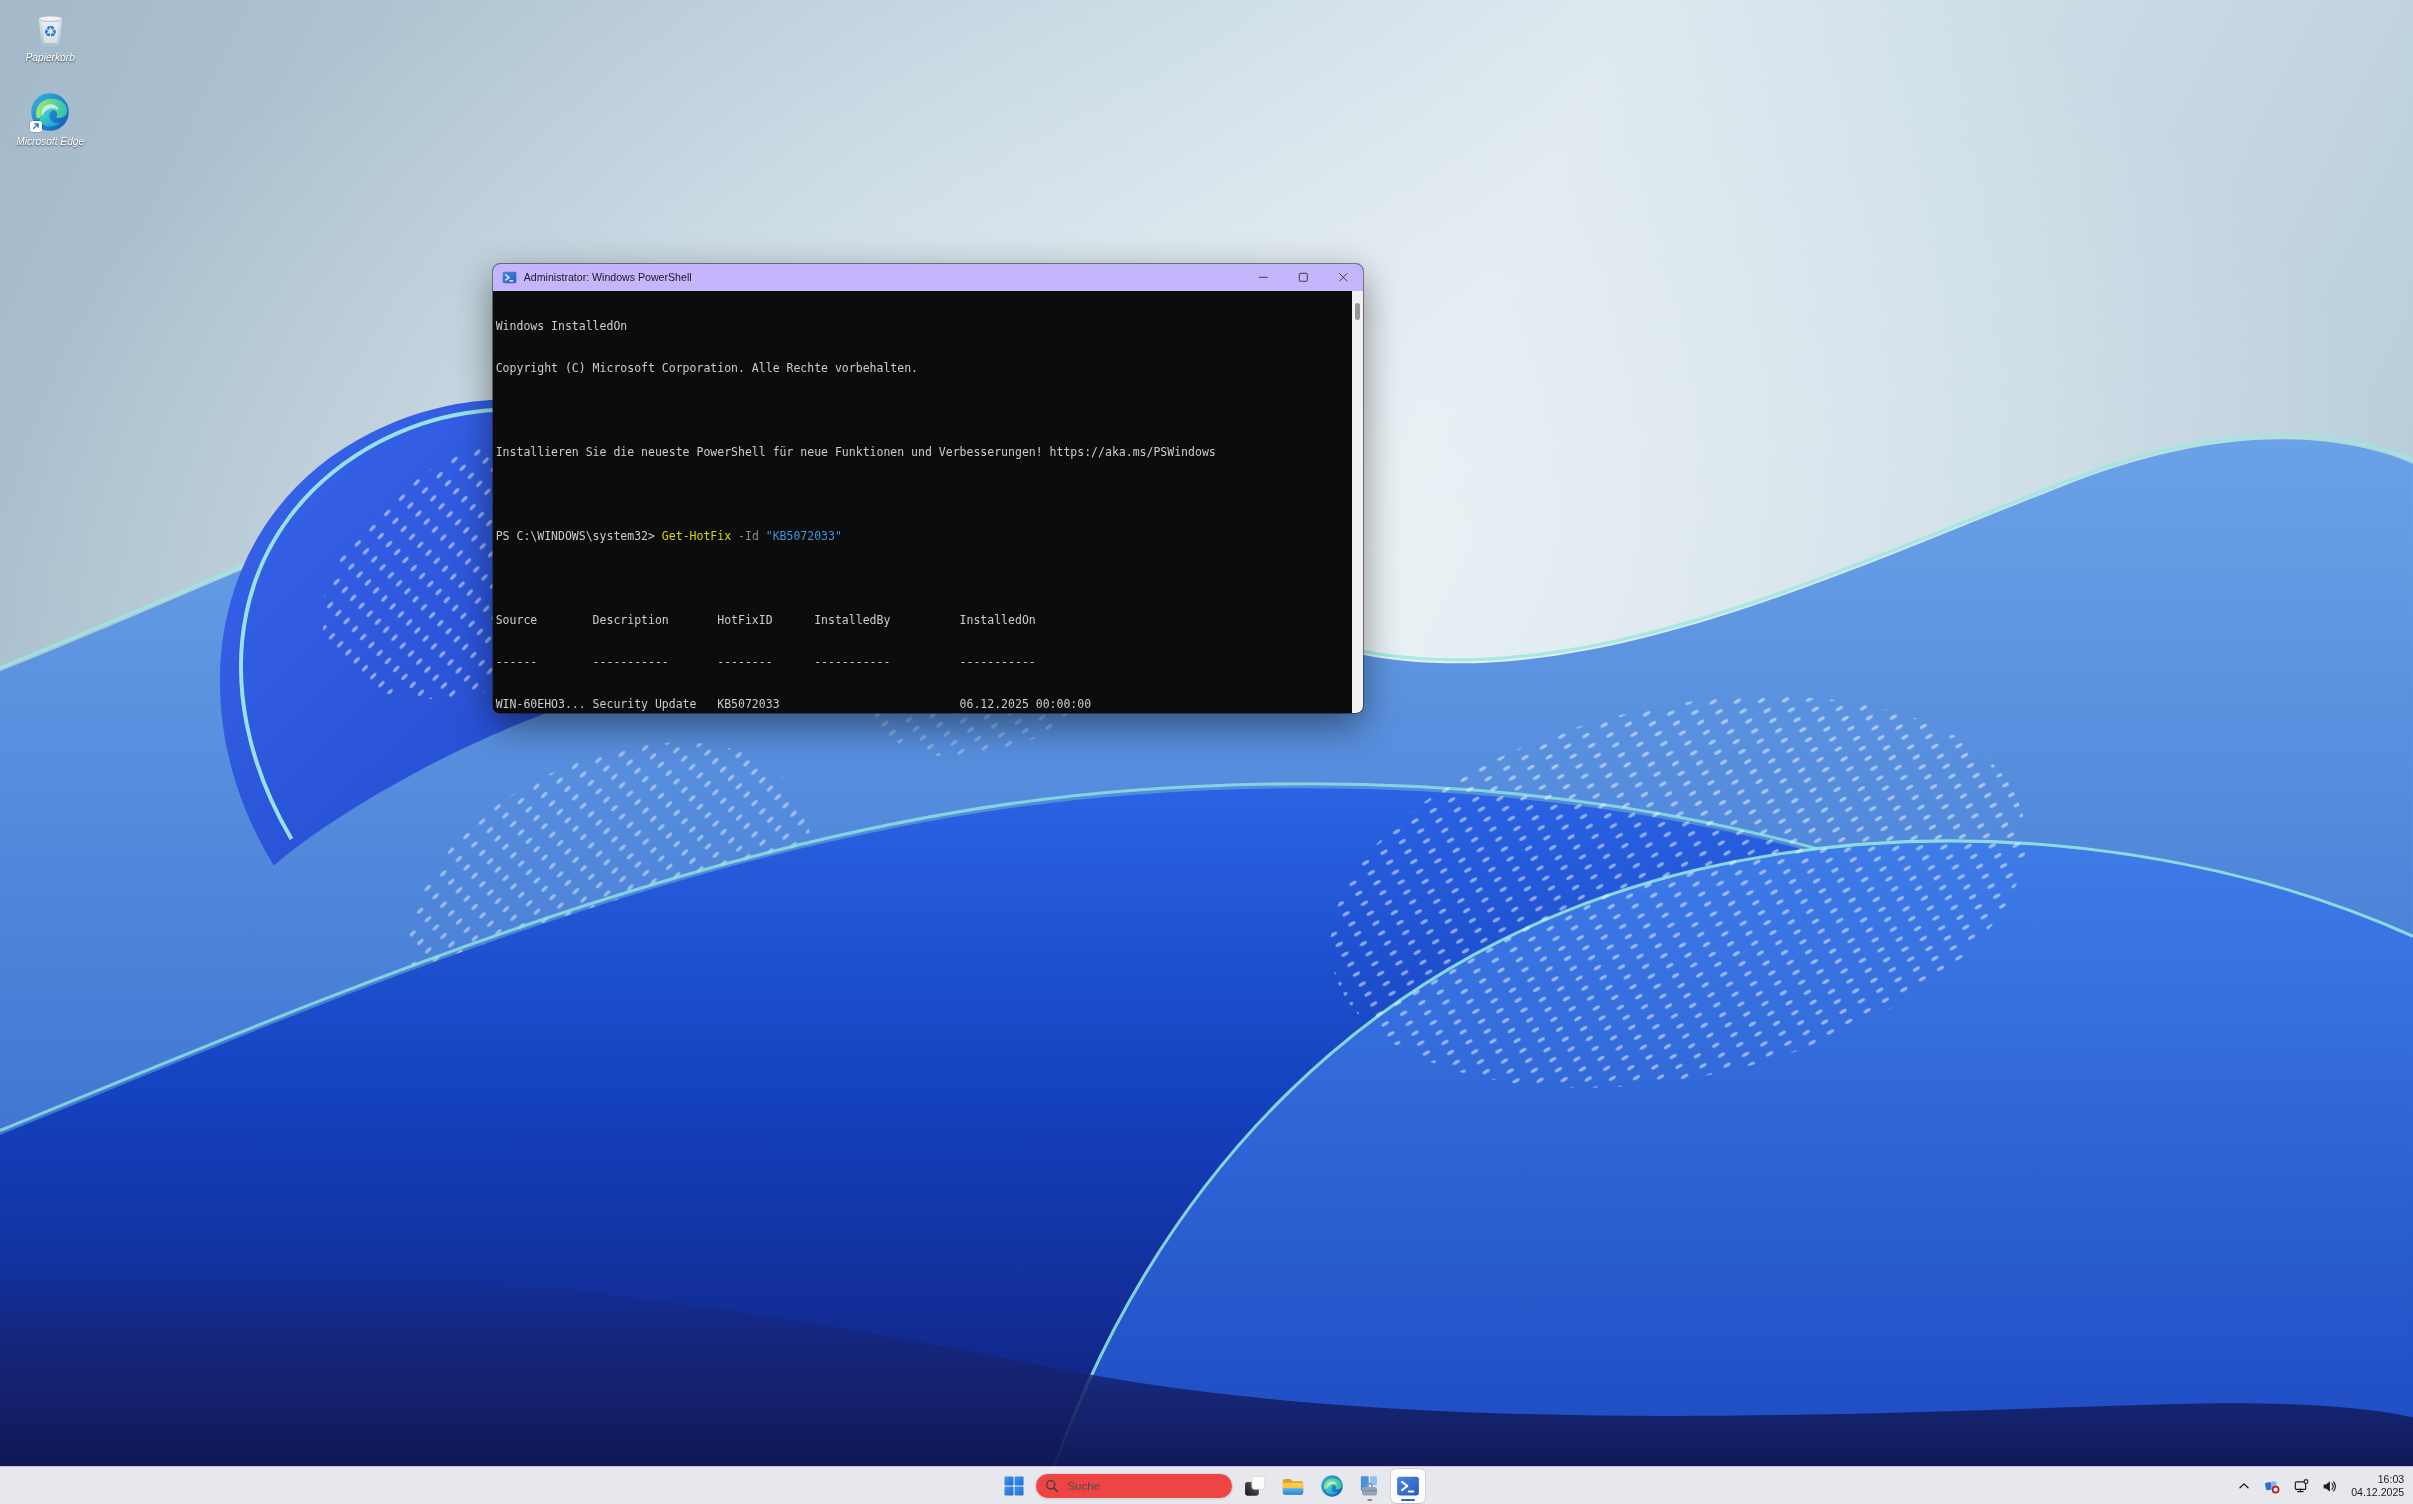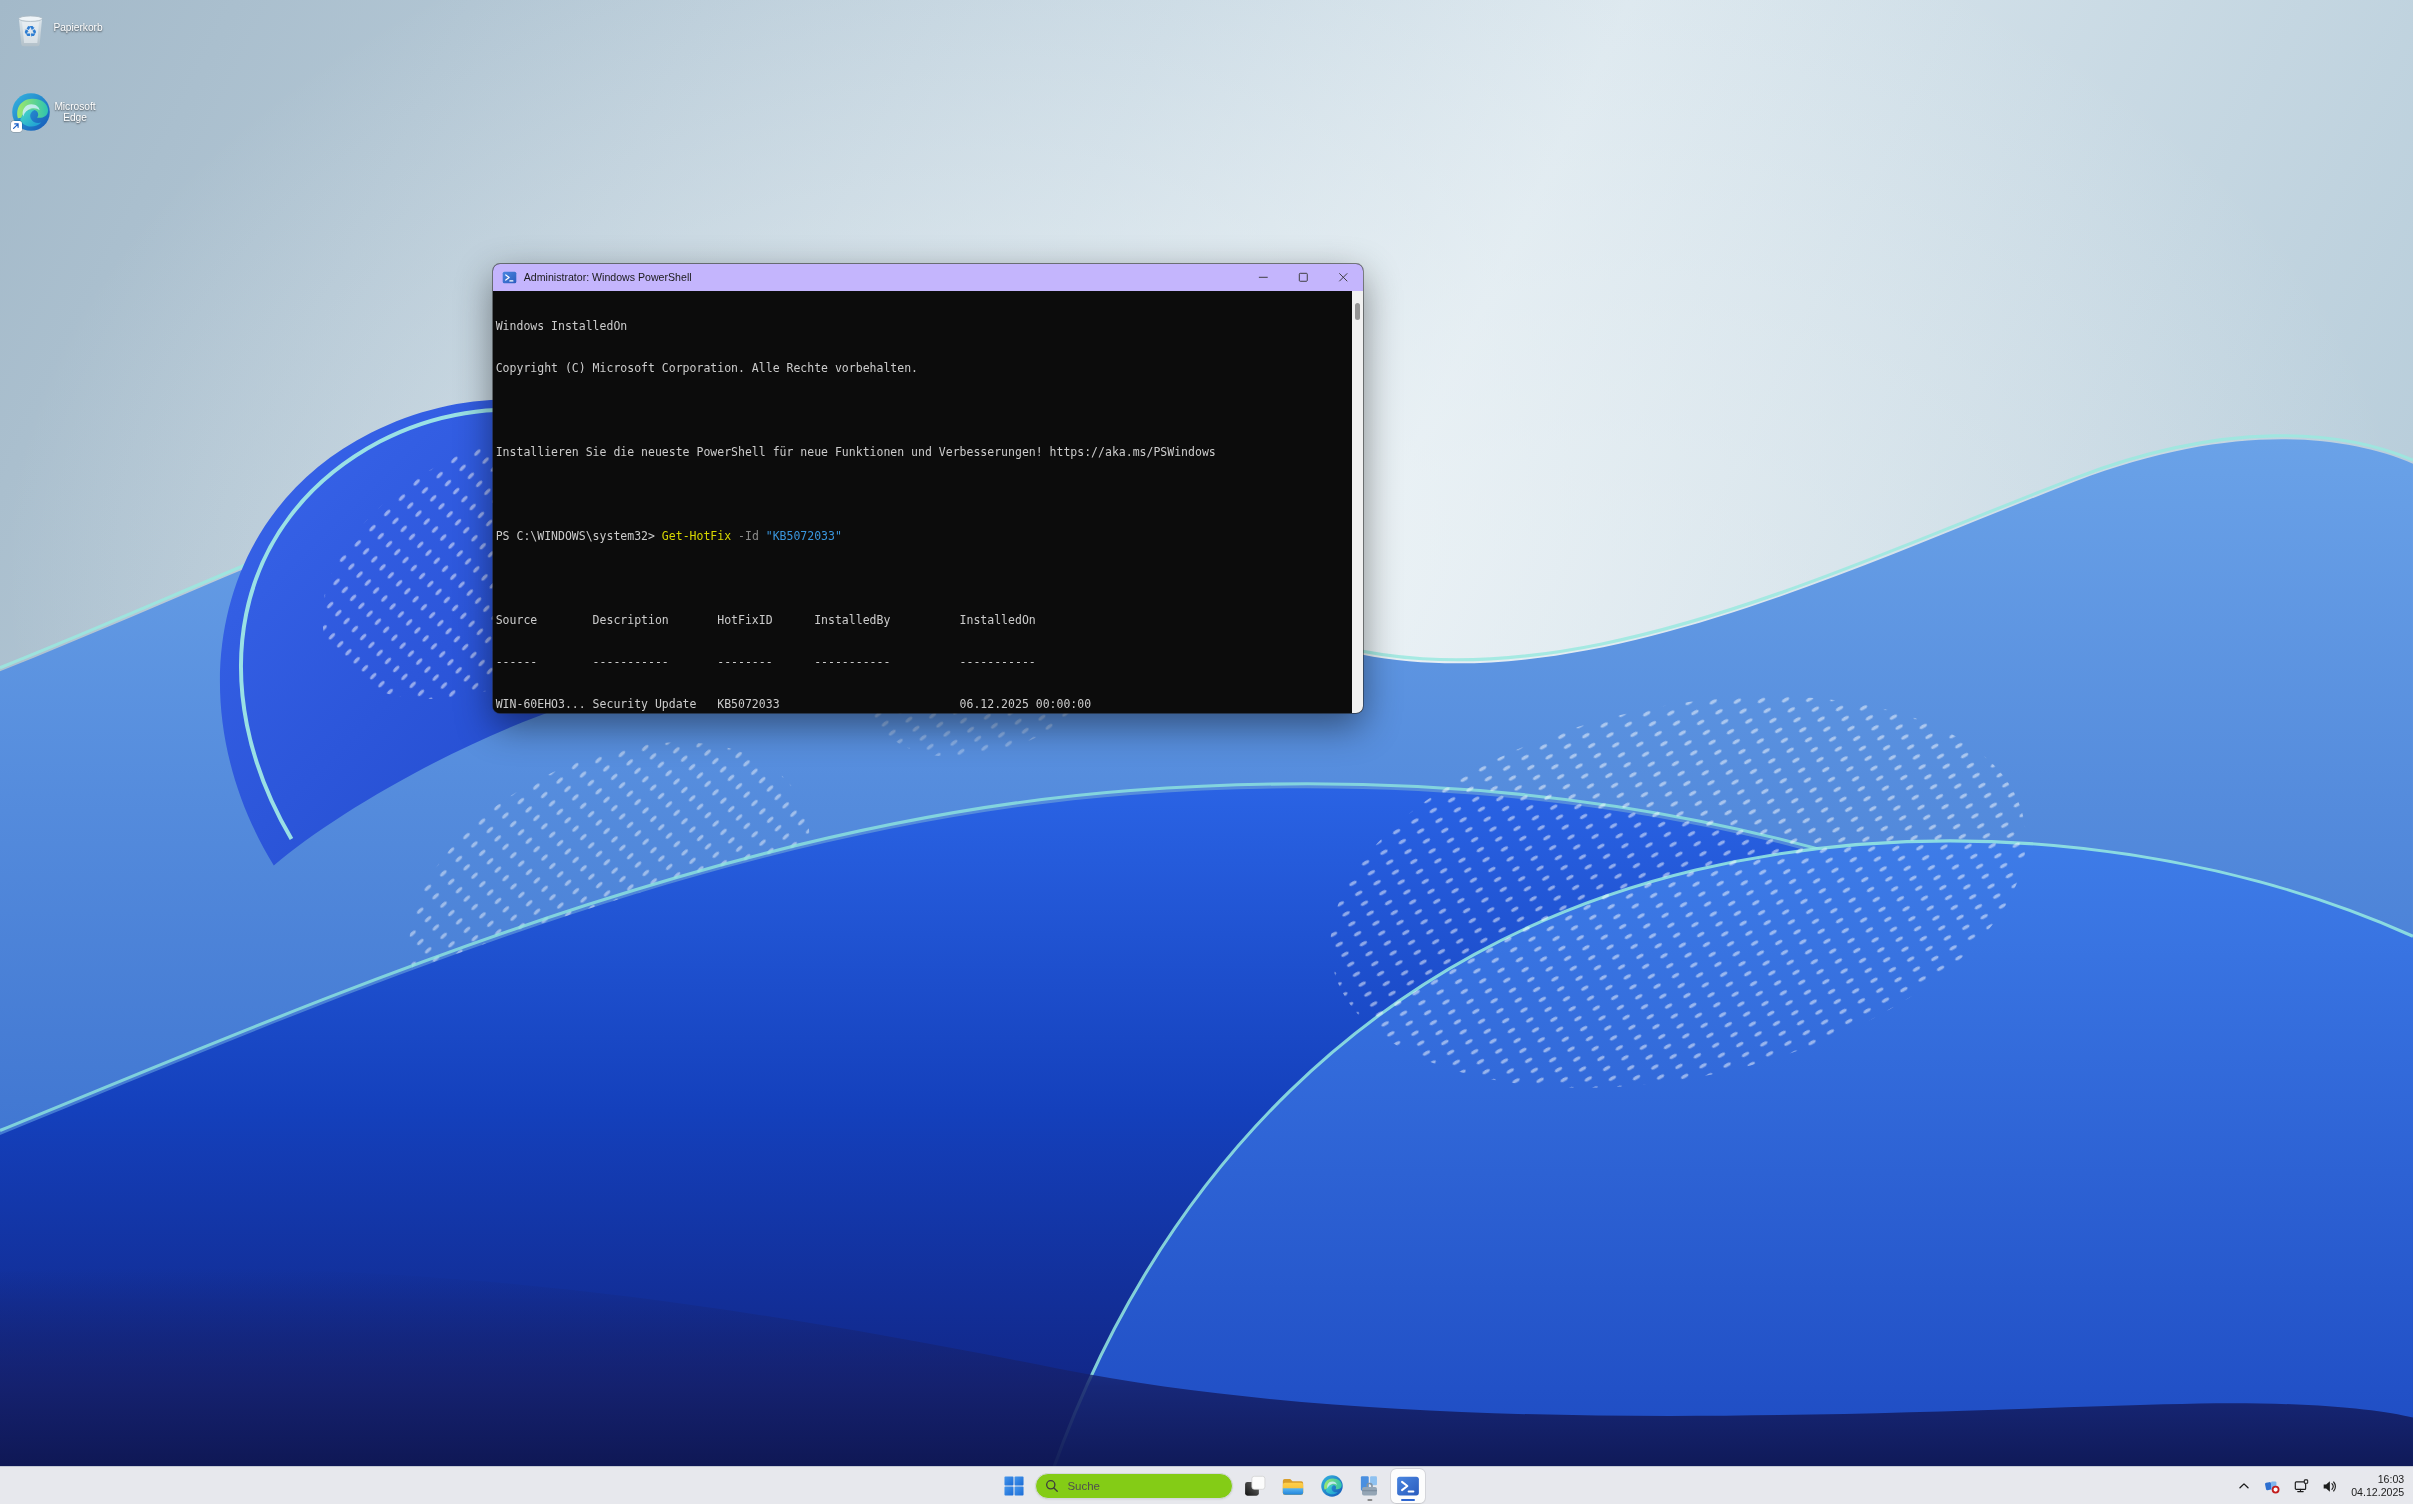--- a/index.html
+++ b/index.html
@@ -4,21 +4,21 @@
 <style>
   html,body{margin:0;padding:0;}
   body{
     width:2413px;height:1504px;overflow:hidden;position:relative;
     font-family:"Liberation Sans", sans-serif;
     background:#aec3d2;
   }
   .wallpaper{position:absolute;inset:0;}
 
   
-  .dicon{position:absolute;width:81px;display:flex;flex-direction:row;align-items:center;gap:2.7px;cursor:default;}
+  .dicon{position:absolute;width:81px;display:flex;flex-direction:column;align-items:center;gap:2.7px;cursor:default;font-style:italic;}
   .dicon .glyphbox{position:relative;width:42px;height:42px;display:flex;align-items:center;justify-content:center;}
   .dicon .lbl{font-size:10.2px;color:#fff;text-shadow:0 0.9px 1.8px rgba(0,0,0,.65);text-align:center;line-height:11.5px;}
   .shortcut-badge{position:absolute;left:0.9px;bottom:0.9px;width:11.5px;height:11.5px;background:#fff;border-radius:2.7px;
     box-shadow:0 0 0 0.4px rgba(0,0,0,.25);display:flex;align-items:center;justify-content:center;}
 
   
   .window{position:absolute;left:493px;top:264px;width:870px;height:449px;border-radius:7px;overflow:hidden;
     box-shadow:0 12.4px 37px rgba(0,0,0,.45), 0 0 0 0.9px rgba(40,40,40,.55);background:#0c0c0c;}
   .titlebar{position:absolute;top:0;left:0;right:0;height:26.5px;background:#c4b5fd;display:flex;align-items:center;
     padding-left:8.8px;gap:7px;}
@@ -38,21 +38,21 @@
   
   .taskbar{position:absolute;left:0;bottom:0;width:2413px;height:38px;
     background:rgba(238,240,243,.97);border-top:0.9px solid rgba(175,185,200,.65);box-sizing:border-box;}
   .tb-center{position:absolute;left:997px;top:0;height:38px;display:flex;align-items:center;gap:4.4px;}
   .tb-btn{position:relative;width:34px;height:34px;border-radius:5.3px;display:flex;align-items:center;justify-content:center;}
   .tb-btn.active{background:#fdfdfd;box-shadow:0 0 0 0.9px rgba(0,0,0,.07), 0 0.9px 1.8px rgba(0,0,0,.08);}
   .active-pill{position:absolute;bottom:1.8px;left:50%;transform:translateX(-50%);width:14px;height:2.7px;border-radius:1.8px;background:#2e66d0;}
   .run-dot{position:absolute;bottom:1.8px;left:50%;transform:translateX(-50%);width:5.3px;height:2.7px;border-radius:1.8px;background:#8a8a8a;}
   .searchbox{position:relative;width:198px;height:26.5px;}
   .searchbox input{width:100%;height:100%;box-sizing:border-box;border-radius:13.3px;border:0.9px solid #d4d8dd;
-    background:#84cc16;padding:0 10.6px 0 31px;font-size:11.5px;color:#333;font-family:"Liberation Sans",sans-serif;outline:none;
+    background:#ef4444;padding:0 10.6px 0 31px;font-size:11.5px;color:#333;font-family:"Liberation Sans",sans-serif;outline:none;
     box-shadow:0 0.9px 1.8px rgba(0,0,0,.06);}
   .searchbox input::placeholder{color:#4f4f4f;opacity:1;}
   .searchbox .mag{position:absolute;left:9.7px;top:6.2px;}
   .tb-tray{position:absolute;right:8.8px;top:0;height:38px;display:flex;align-items:center;gap:8px;}
   .tray-btn{display:flex;align-items:center;justify-content:center;padding:2.7px;border-radius:3.5px;}
   .clock{text-align:right;font-size:10.6px;line-height:13px;color:#1c1c1c;margin-left:3.5px;}
 </style>
 </head>
 <body>
 

